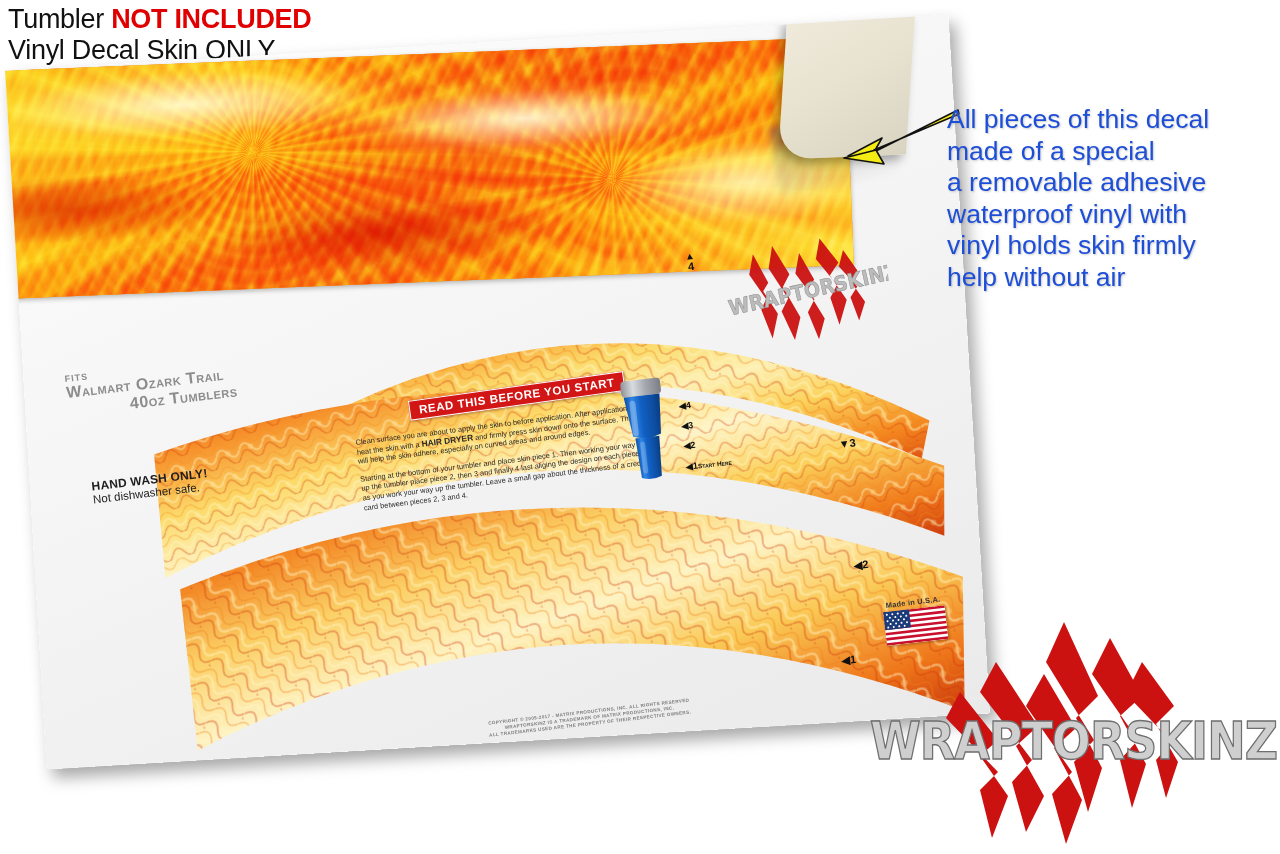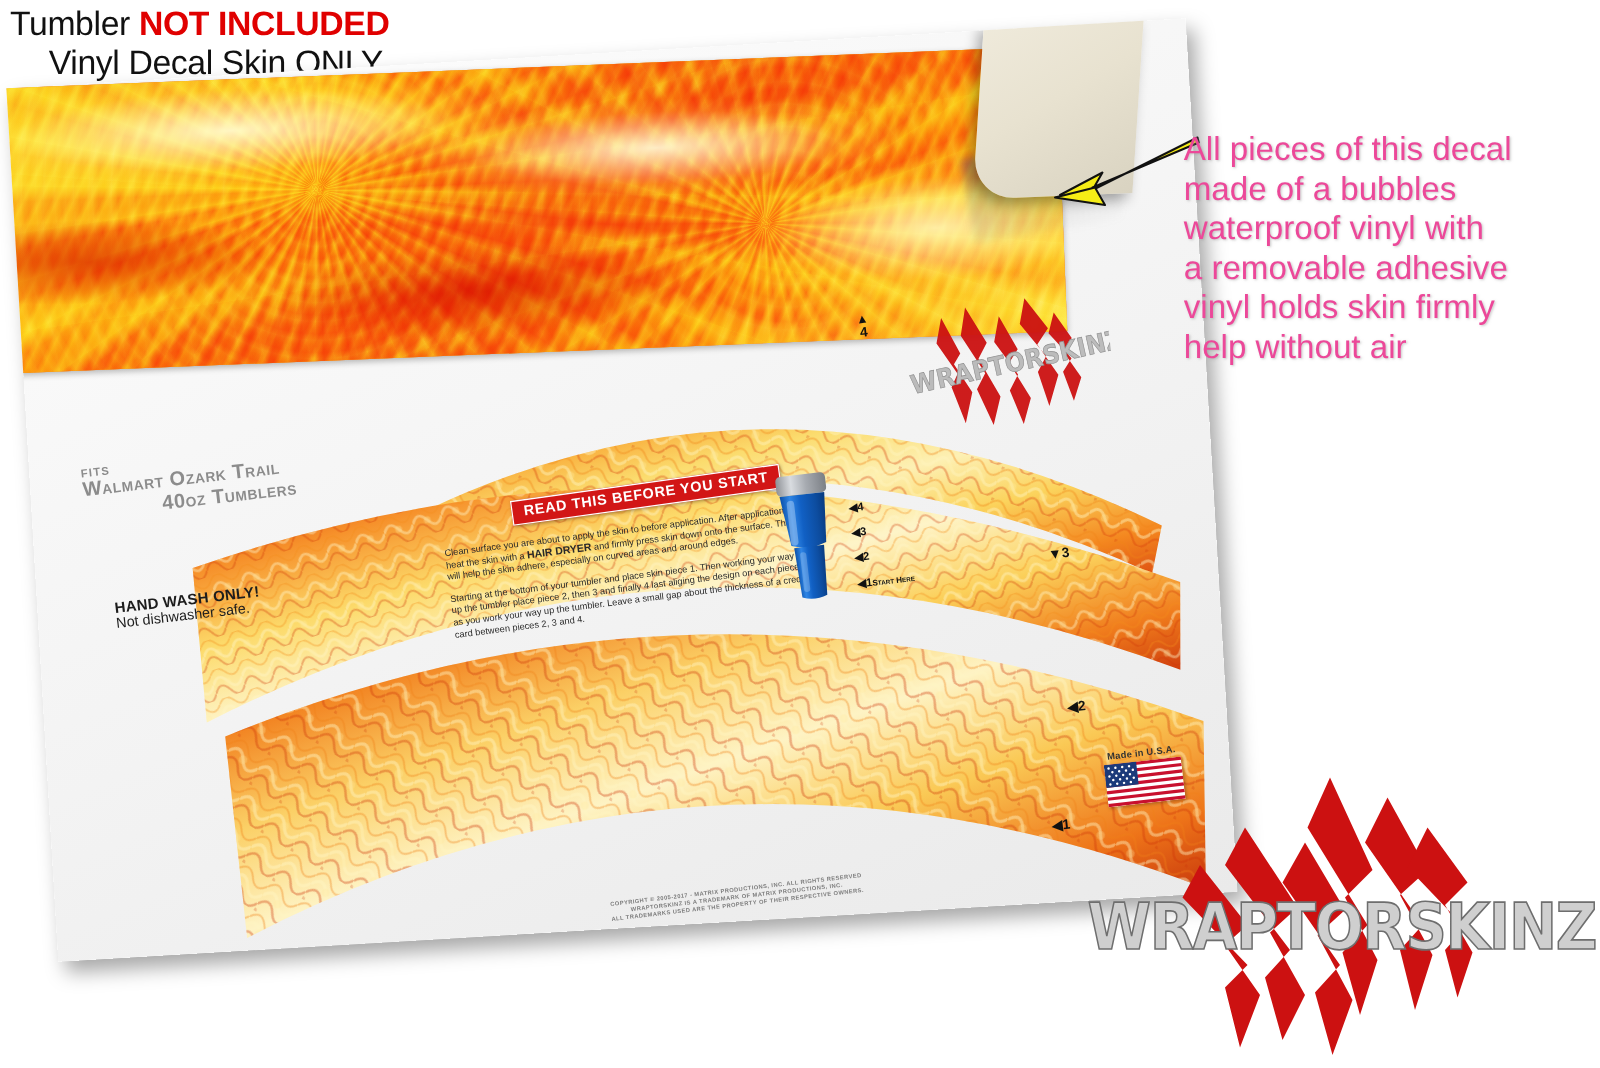--- a/index.html
+++ b/index.html
@@ -11,27 +11,27 @@
     overflow: hidden;
   }
   #stage { position: relative; width: 1074px; height: 854px; background: #fff; }
 
   
   .headline {
     position: absolute; left: 8px; top: 4px;
     font-size: 27px; line-height: 31px; font-weight: 400;
     color: #111; letter-spacing: -0.3px; white-space: nowrap;
   }
-  .headline .line2 { display:block;margin-left:31px; }
+  .headline .line2 { display:block; }
   .red-em { color: #e00000; font-weight: 700; }
 
   
   .annot {
     position: absolute; left: 947px; top: 104px; width: 330px;
-    font-size: 26.5px; line-height: 31.5px; color: #ec4899;
+    font-size: 26.5px; line-height: 31.5px; color: #1d4ed8;
     text-shadow: 1px 1px 2px rgba(150,150,150,.5);
   }
   .annot div { white-space: nowrap; }
 
   
   .arrow-wrap { position:absolute; left:830px; top:108px; width:130px; height:70px; }
 
   
   .sheet {
     position: absolute; left: 25px; top: 42px;
@@ -387,23 +387,23 @@
     <svg width="130" height="70" viewBox="0 0 130 70">
       <g stroke="#111" stroke-width="1.6" fill="#f5ec16" stroke-linejoin="round">
         <path d="M128 2 L44 44 L52 30 L18 48 L50 54 L44 42 L129 6 Z"></path>
         <path d="M14 50 L54 56 L46 42 Z"></path>
       </g>
     </svg>
   </div>
 
   <div class="annot">
     <div>All pieces of this decal</div>
-    <div>made of a bubbles</div>
+    <div>made of a special</div>
+    <div>a removable adhesive</div>
     <div>waterproof vinyl with</div>
-    <div>a removable adhesive</div>
     <div>vinyl holds skin firmly</div>
     <div>help without air</div>
   </div>
 
   <div class="biglogo">
     <svg width="450" height="254" viewBox="0 0 450 254" style="position:absolute;left:0;top:0;">
       <g fill="#cc1111">
         <path d="M130 92 L168 140 L150 156 L178 196 L162 238 L150 190 L168 172 L116 118 Z"></path>
         <path d="M166 62 L208 126 L186 146 L214 196 L196 232 L182 182 L202 160 L150 92 Z"></path>
         <path d="M214 74 L246 128 L224 148 L252 200 L236 244 L222 194 L242 172 L196 106 Z"></path>

